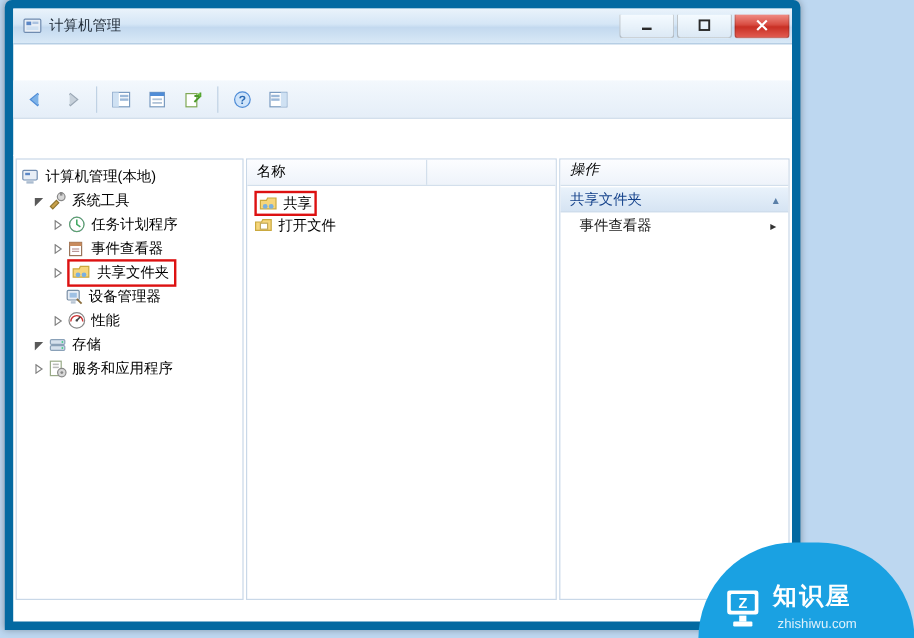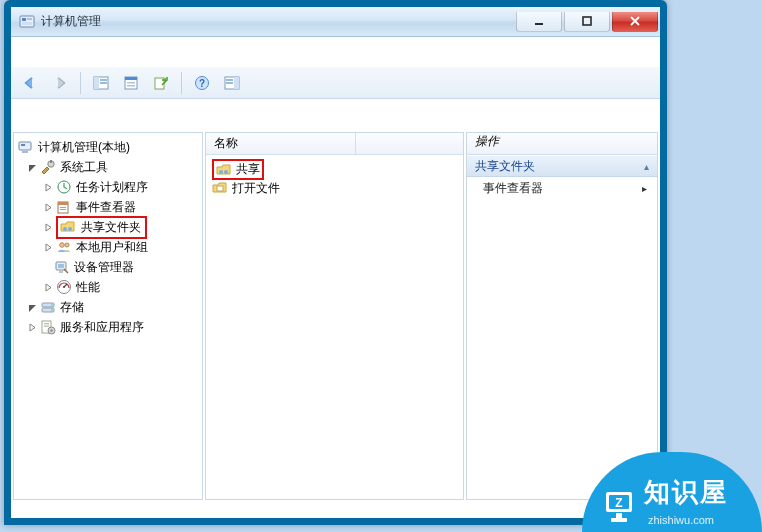--- a/index.html
+++ b/index.html
@@ -185,21 +185,21 @@
     width:180px; height:80px;
     background:#1aa1e2;
     border-radius: 80px 80px 0 0 / 80px 80px 0 0;
   }
   .wm-screen {
     position:absolute; left:22px; bottom:8px;
     width:30px; height:34px;
   }
   .wm-text {
     position:absolute; left:62px; bottom:22px;
-    color:#fff; font-size:26px; font-weight:700; letter-spacing:2px;
+    color:#fff; font-size:20px; font-weight:700; letter-spacing:2px;
     font-family: "Microsoft YaHei", sans-serif;
   }
   .wm-url {
     position:absolute; left:66px; bottom:6px;
     color:#dff1fb; font-size:11px;
   }
 </style>
 </head>
 <body>
 
@@ -365,36 +365,20 @@
                 <svg viewBox="0 0 16 16">
                   <path d="M1 5 L6 5 L7 3 L14 3 L14 12 L1 12 Z" fill="#f6d67b" stroke="#caa93f"></path>
                   <circle cx="5" cy="10" r="2" fill="#7ab0e0"></circle>
                   <circle cx="10" cy="10" r="2" fill="#7ab0e0"></circle>
                 </svg>
               </span>
             <span class="tree-label">共享文件夹</span>
           </span>
         </div>
 
-        <div class="tree-row" style="padding-left:26px">
-          <span class="expander">
-              <svg viewBox="0 0 9 9">
-                <path d="M2 1 L7 4.5 L2 8 Z" fill="none" stroke="#808080"></path>
-              </svg>
-            </span>
-          <span class="tree-icon">
-              <svg viewBox="0 0 16 16">
-                <circle cx="6" cy="6" r="2.3" fill="#f1c28f" stroke="#b5895c"></circle>
-                <path d="M2 13 C2 10 10 10 10 13 Z" fill="#8fb9e4"></path>
-                <circle cx="11" cy="6" r="2" fill="#f1c28f" stroke="#b5895c"></circle>
-                <path d="M8 13 C8 10.5 14 10.5 14 13 Z" fill="#b4d08a"></path>
-              </svg>
-            </span>
-          <span class="tree-label">本地用户和组</span>
-        </div>
 
         <div class="tree-row" style="padding-left:38px">
           <span class="tree-icon">
               <svg viewBox="0 0 16 16">
                 <rect x="2" y="3" width="10" height="8" rx="1" fill="#e8eef6" stroke="#7a8fa5"></rect>
                 <rect x="4" y="5" width="6" height="4" fill="#9fc1e4"></rect>
                 <rect x="5" y="12" width="4" height="2" fill="#b8c5d4"></rect>
                 <path d="M10 10 L14 14" stroke="#8a6d3b" stroke-width="1.5"></path>
               </svg>
             </span>

